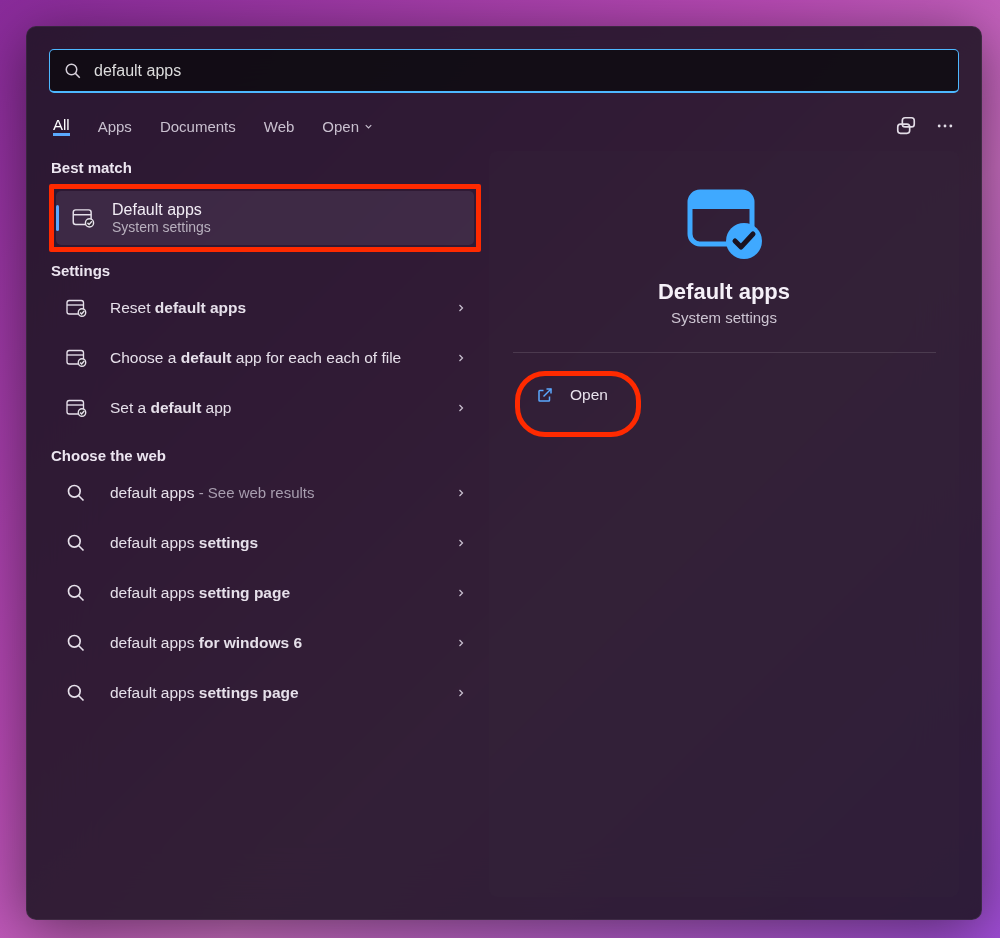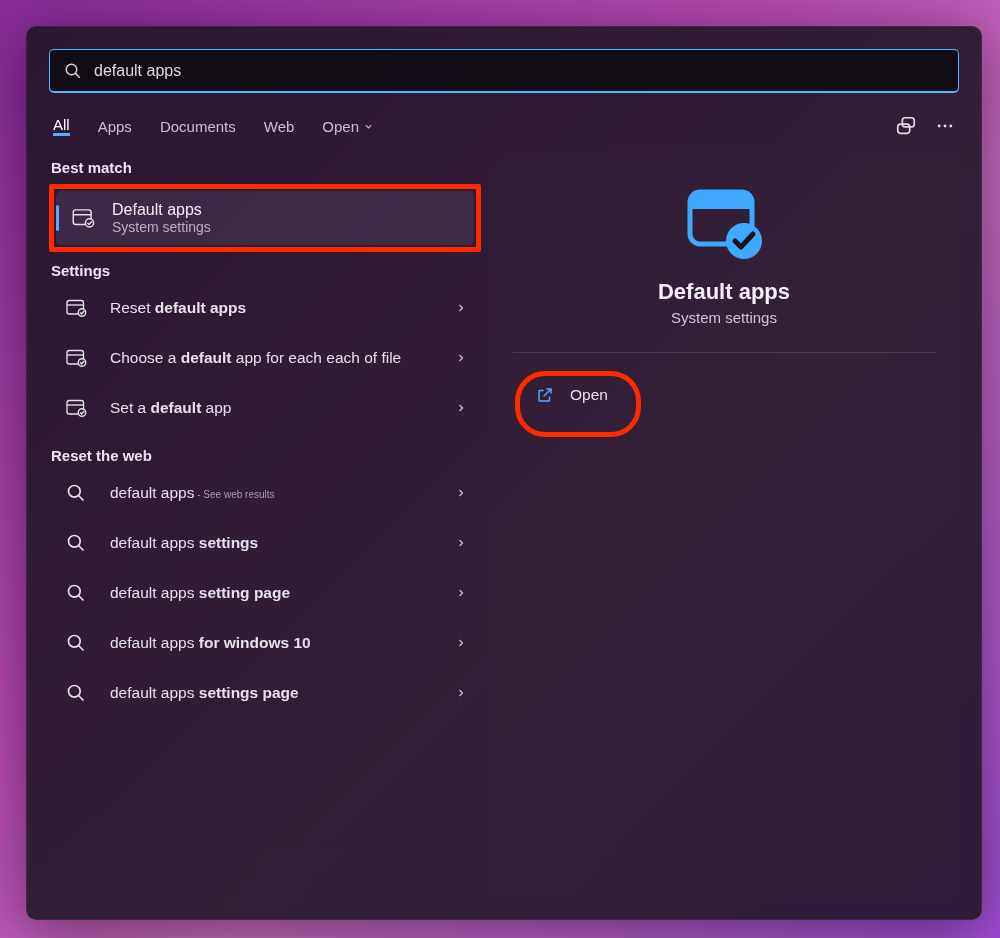--- a/index.html
+++ b/index.html
@@ -300,31 +300,31 @@
         <div class="list-label">
           <span class="normal">Set a </span><span class="bold">default</span><span class="normal"> app</span>
         </div>
         <span class="chev">
           <svg width="12" height="12" viewBox="0 0 24 24" fill="none" stroke="#c9c0cf" stroke-width="2.5">
               <polyline points="9 6 15 12 9 18"></polyline>
             </svg>
         </span>
       </div>
 
-      <div class="section-title" style="margin-top:14px">Reset the web</div>
+      <div class="section-title" style="margin-top:14px">Choose the web</div>
 
       <div class="list-item">
         <span class="item-icon">
           <svg width="20" height="20" viewBox="0 0 24 24" fill="none" stroke="#e6e0ea" stroke-width="2">
               <circle cx="10" cy="10" r="7"></circle>
               <line x1="21" y1="21" x2="15" y2="15"></line>
             </svg>
         </span>
         <div class="list-label">
-          <span class="normal">default apps</span><span class="bold"></span><span class="normal"></span><span class="normal" style="color:#a89eaf;font-size:10px"> - See web results</span>
+          <span class="normal">default apps</span><span class="bold"></span><span class="normal"></span><span class="normal" style="color:#a89eaf;font-size:15px"> - See web results</span>
         </div>
         <span class="chev">
           <svg width="12" height="12" viewBox="0 0 24 24" fill="none" stroke="#c9c0cf" stroke-width="2.5">
               <polyline points="9 6 15 12 9 18"></polyline>
             </svg>
         </span>
       </div>
 
       <div class="list-item">
         <span class="item-icon">
@@ -361,21 +361,21 @@
       </div>
 
       <div class="list-item">
         <span class="item-icon">
           <svg width="20" height="20" viewBox="0 0 24 24" fill="none" stroke="#e6e0ea" stroke-width="2">
               <circle cx="10" cy="10" r="7"></circle>
               <line x1="21" y1="21" x2="15" y2="15"></line>
             </svg>
         </span>
         <div class="list-label">
-          <span class="normal">default apps </span><span class="bold">for windows 10</span><span class="normal"></span>
+          <span class="normal">default apps </span><span class="bold">for windows 6</span><span class="normal"></span>
         </div>
         <span class="chev">
           <svg width="12" height="12" viewBox="0 0 24 24" fill="none" stroke="#c9c0cf" stroke-width="2.5">
               <polyline points="9 6 15 12 9 18"></polyline>
             </svg>
         </span>
       </div>
 
       <div class="list-item">
         <span class="item-icon">

